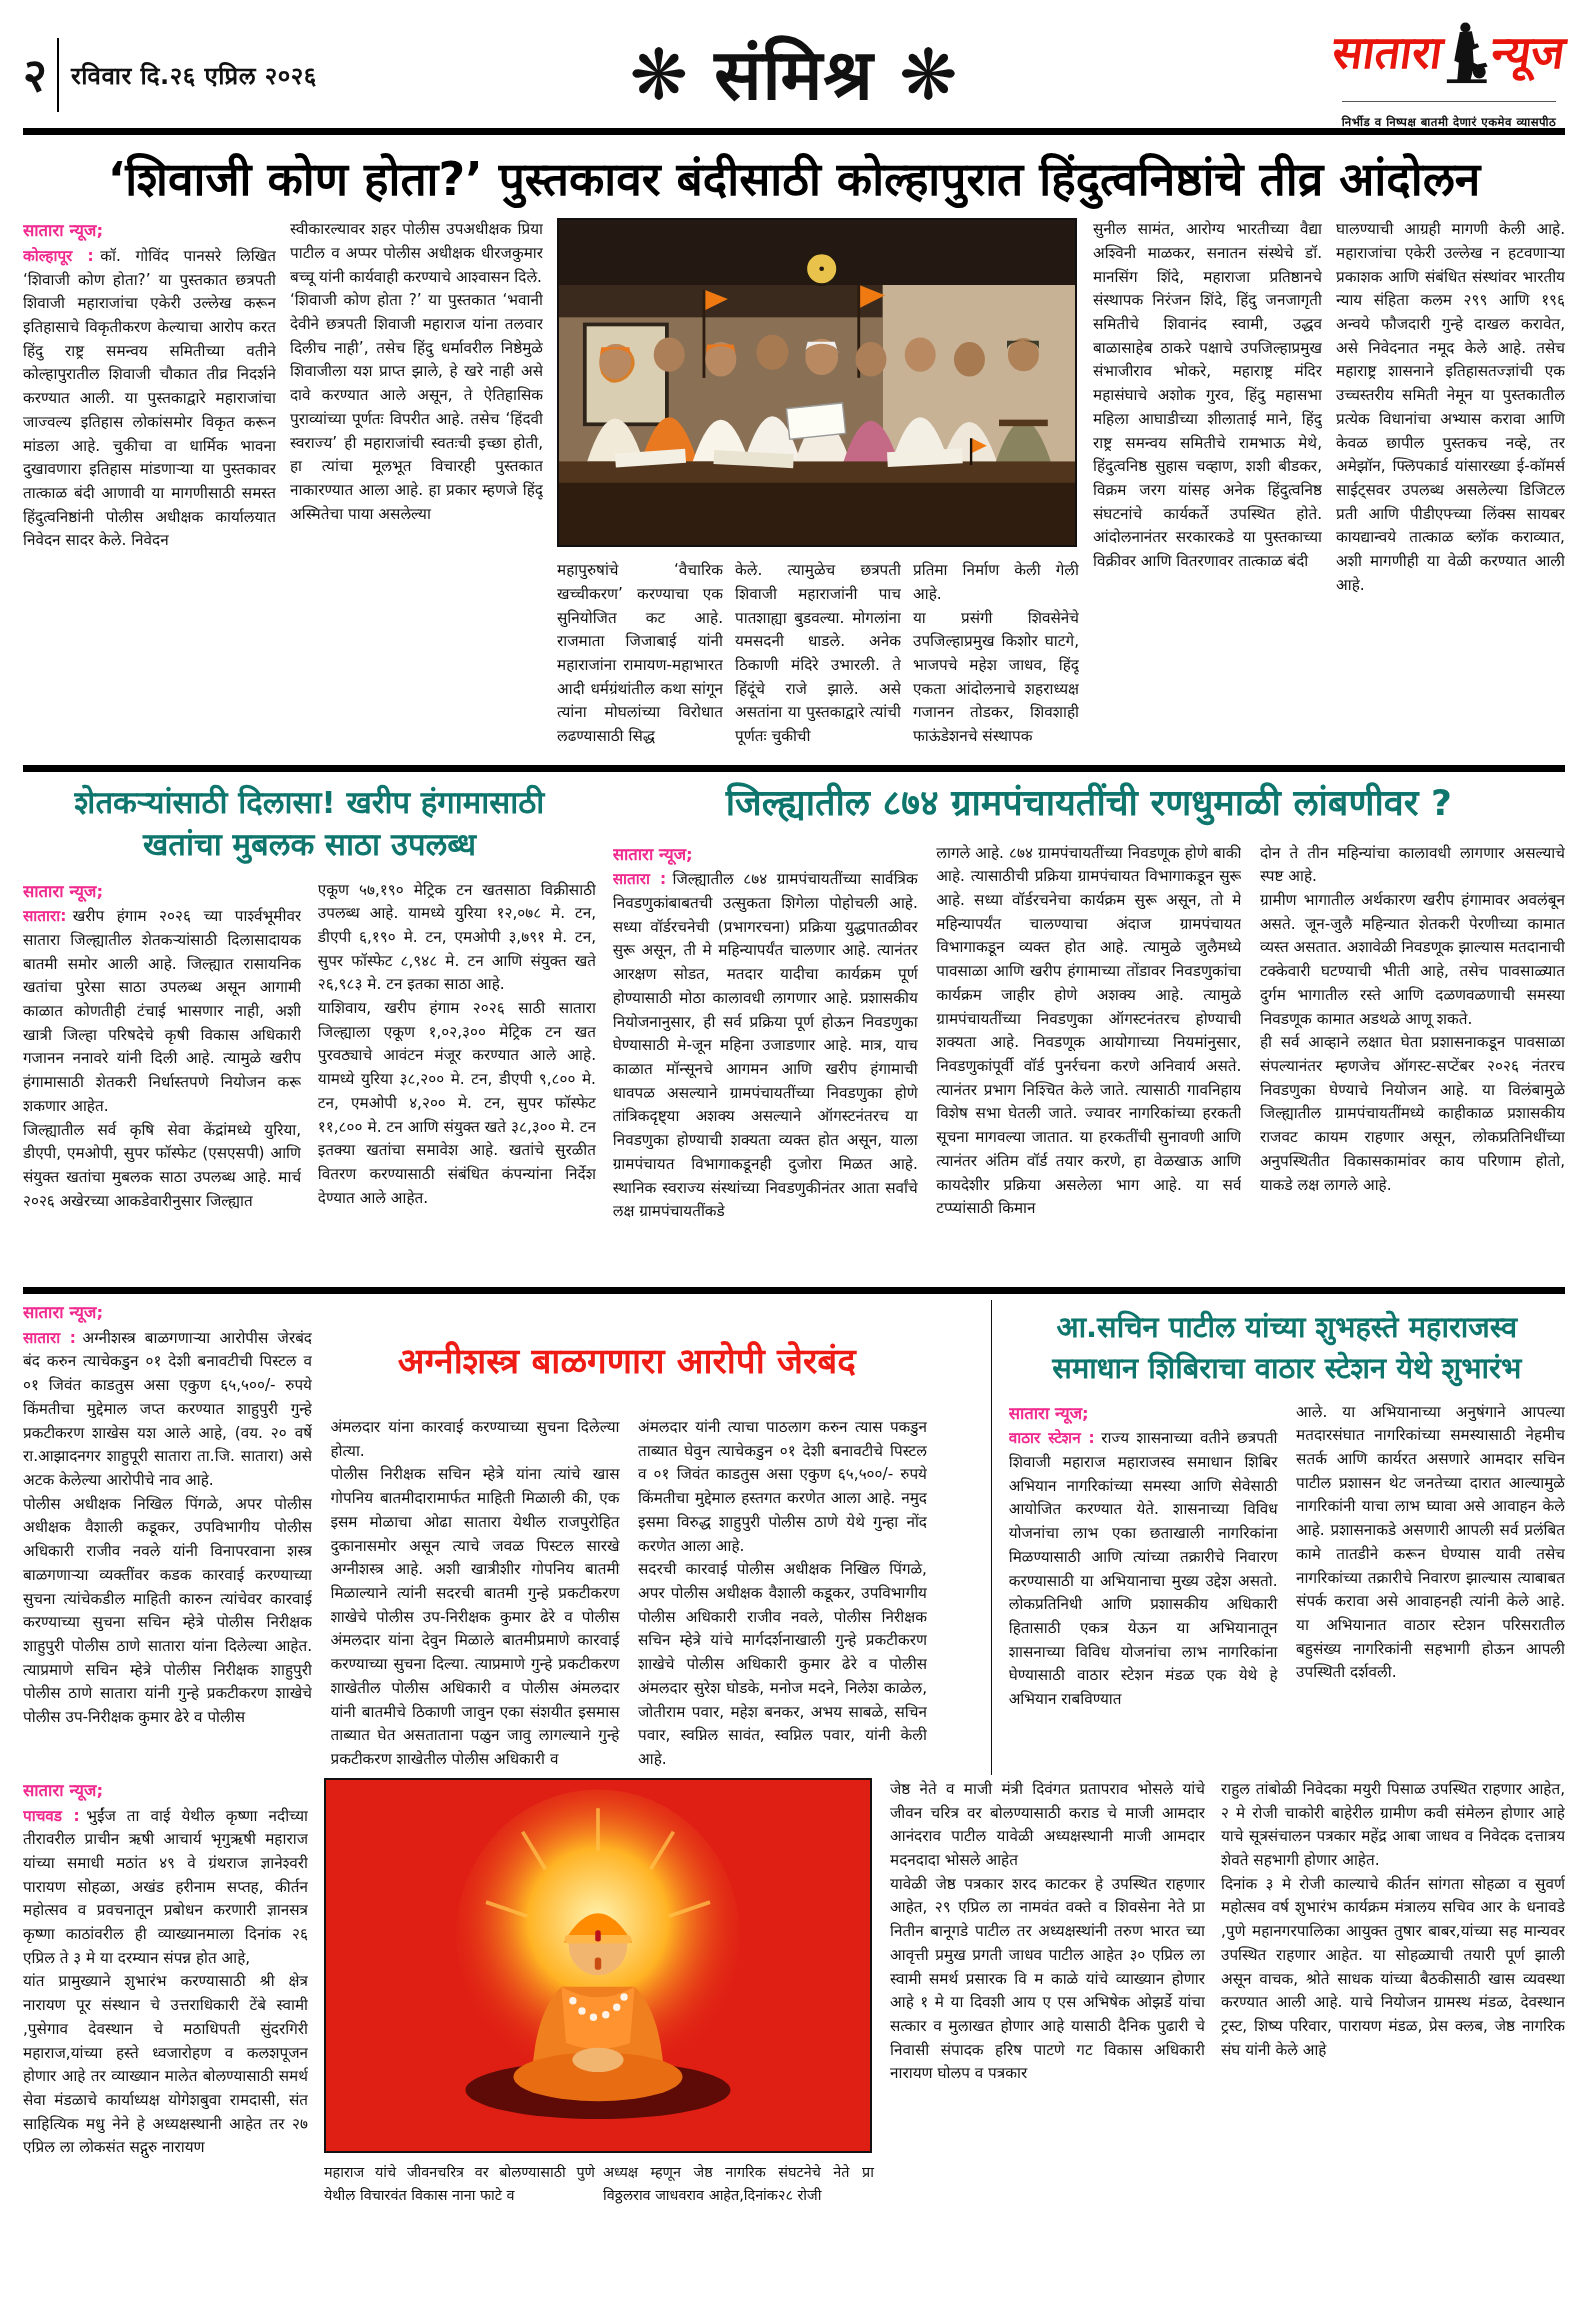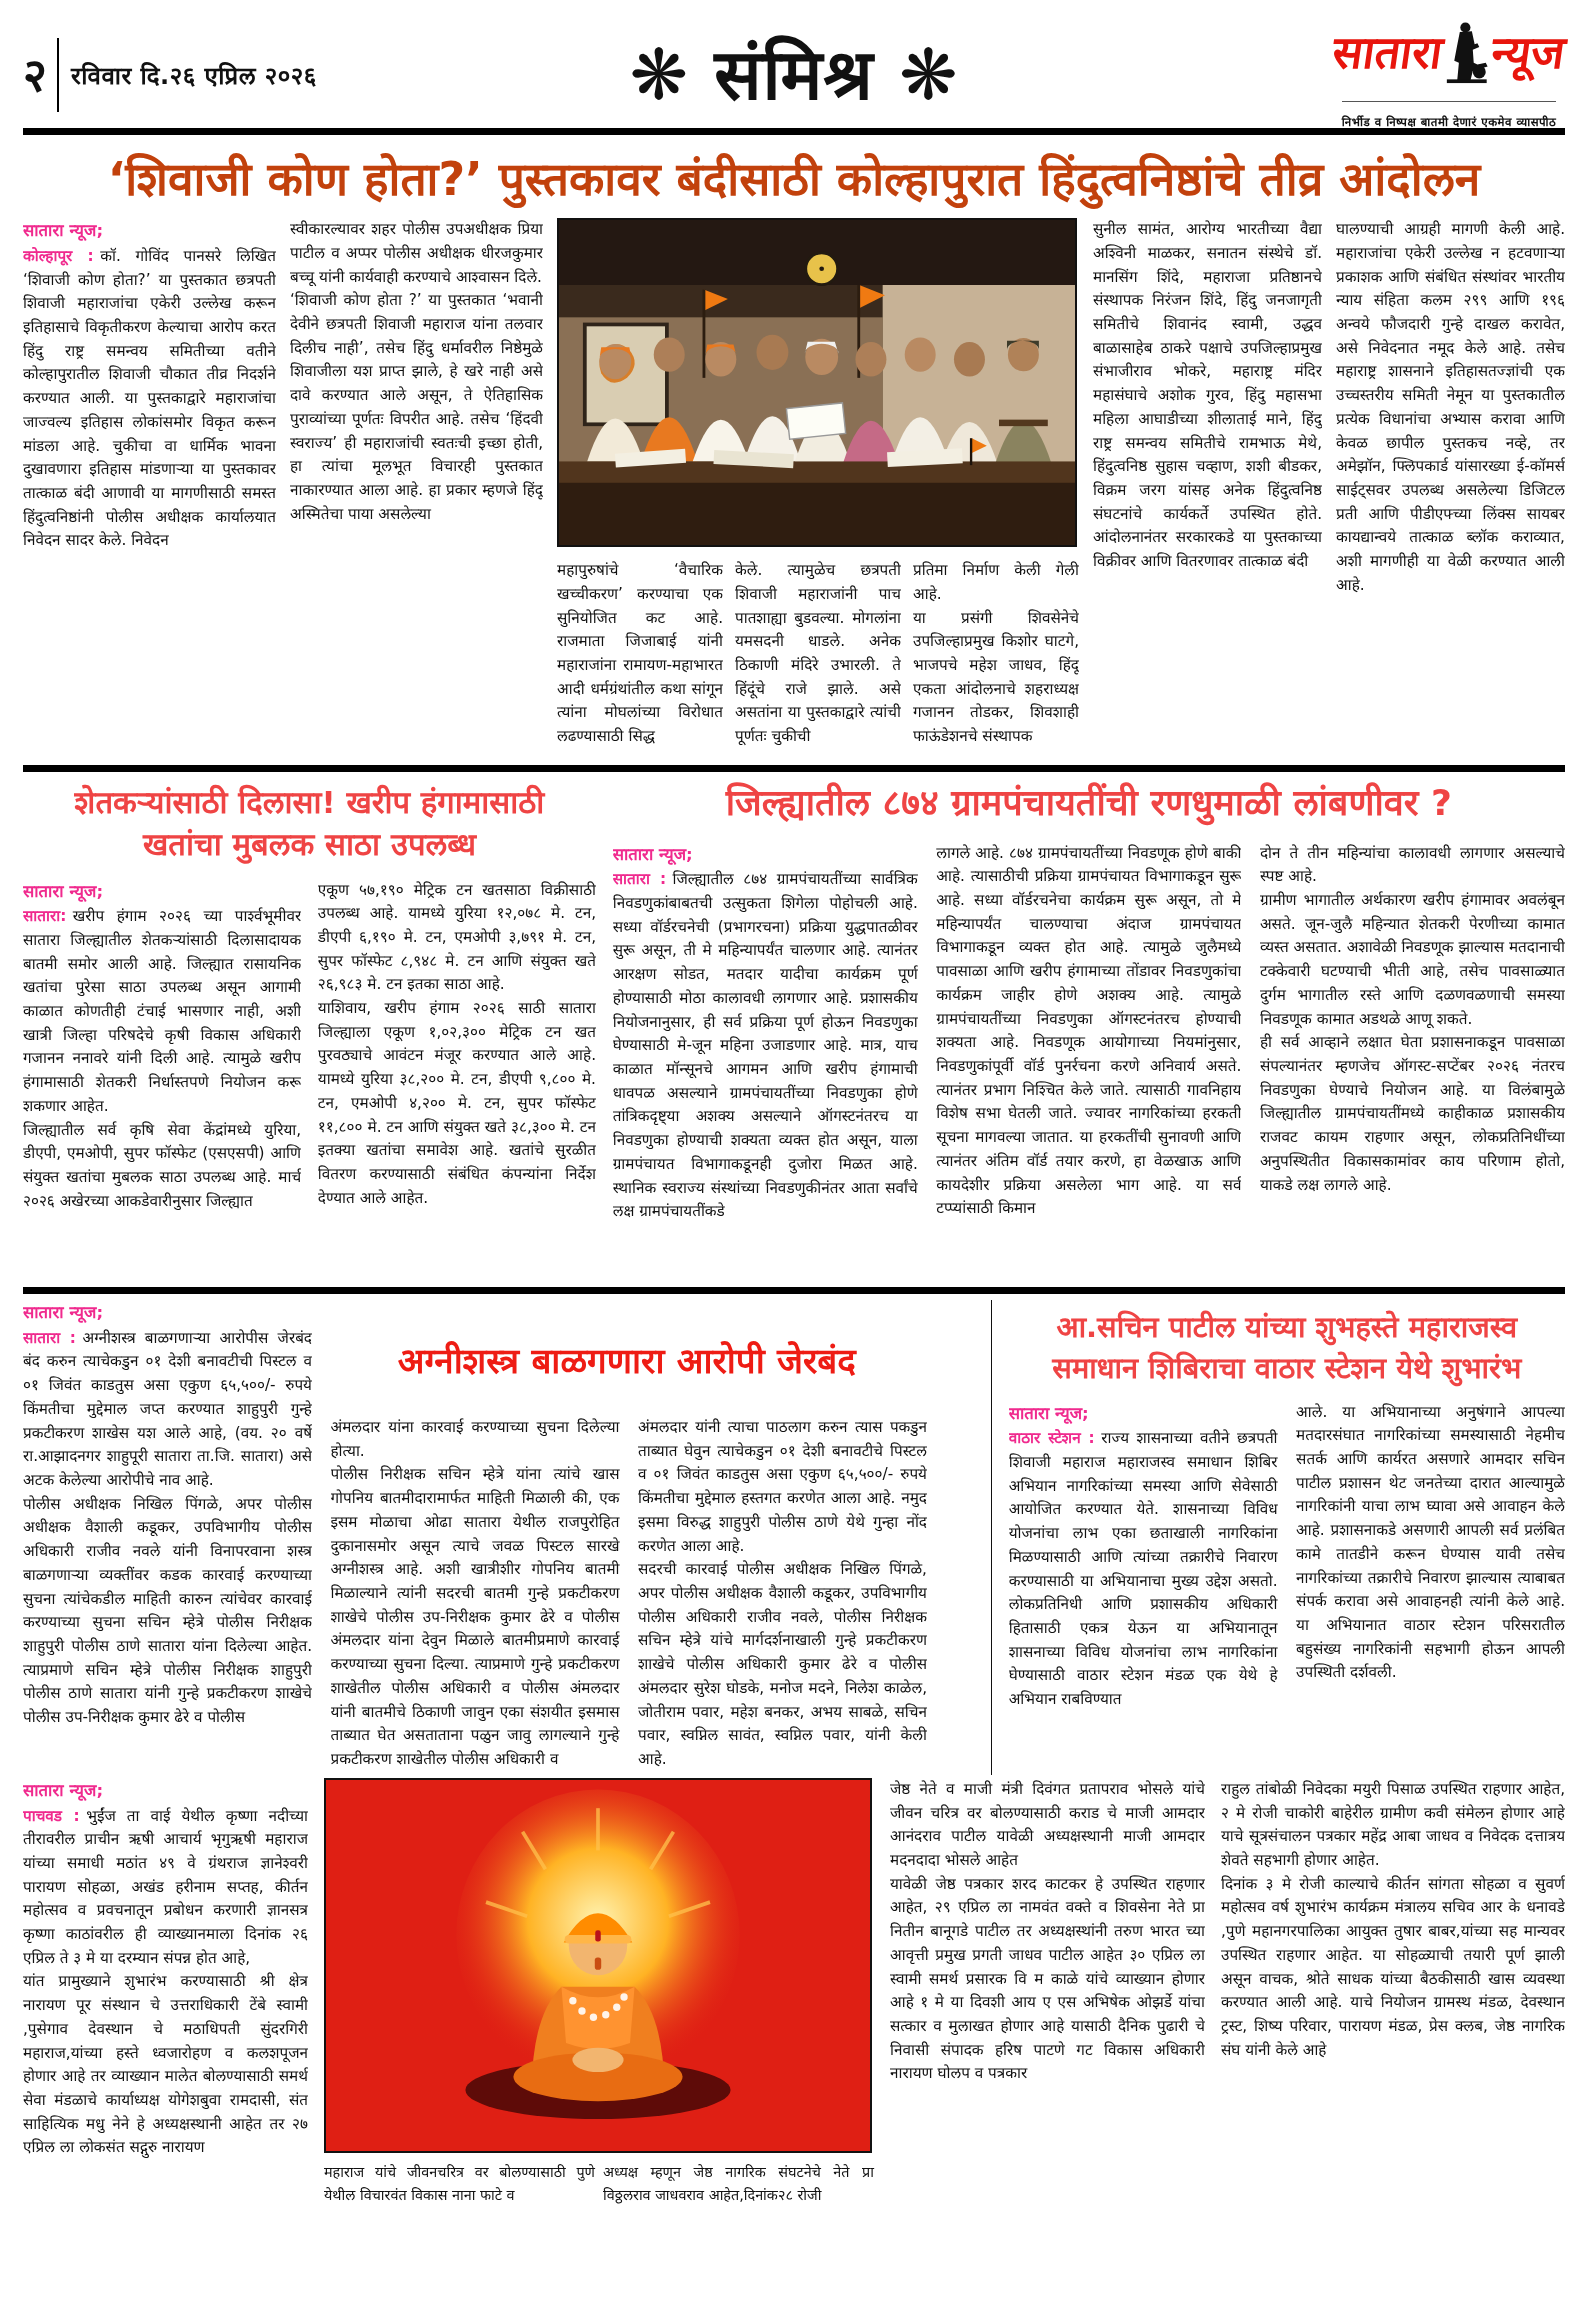--- a/index.html
+++ b/index.html
@@ -11,22 +11,22 @@
   .vline{width:1.9px;height:74px;background:#000;margin:0 12px 0 10.2px;}
   .date{font-size:24px;font-weight:bold;letter-spacing:0.5px;}
   .mast-title{position:absolute;left:0;right:0;text-align:center;font-size:70px;font-weight:bold;letter-spacing:0.9px;line-height:1;}
   .logo{margin-left:auto;display:flex;flex-direction:column;align-items:center;z-index:2;}
   .logo-row{display:flex;align-items:center;gap:2.8px;}
   .logo-word{color:#e8150d;font-size:45px;font-weight:bold;transform:skewX(-8deg);line-height:1;}
   .logo-tag{font-size:11.6px;font-weight:bold;border-top:1.4px solid #555;padding-top:12px;margin-top:16px;letter-spacing:0.5px;}
   .rule{height:7px;background:#000;border:0;margin:6.5px 0 0 0;}
   .rule2{height:6.5px;background:#000;border:0;margin:0;}
   
-  .h-lead{color:#c2410c;font-size:46px;font-weight:bold;text-align:center;line-height:1.25;margin:16px 0 10.2px 0;white-space:nowrap;}
-  .h-black{color:#ef4444;font-weight:bold;text-align:center;line-height:1.35;}
+  .h-lead{color:#000000;font-size:46px;font-weight:bold;text-align:center;line-height:1.25;margin:16px 0 10.2px 0;white-space:nowrap;}
+  .h-black{color:#0f766e;font-weight:bold;text-align:center;line-height:1.35;}
   .h-red{color:#ee1c14;font-weight:bold;text-align:center;}
   .h-pink{color:#f54da8;font-size:34px;font-weight:bold;text-align:center;margin:14px 0 12px 0;white-space:nowrap;}
   
   .agency{color:#f02a8e;font-weight:bold;font-size:16.7px;margin-bottom:3.7px;}
   .dateline{color:#f02a8e;font-weight:bold;margin-right:6.5px;}
   .t{white-space:pre-line;}
   .body{font-size:15.3px;line-height:1.55;text-align:justify;margin:0;}
   .col{overflow:hidden;}
   
   .sec1{display:flex;gap:14px;height:547px;overflow:hidden;margin-top:3.7px;}

